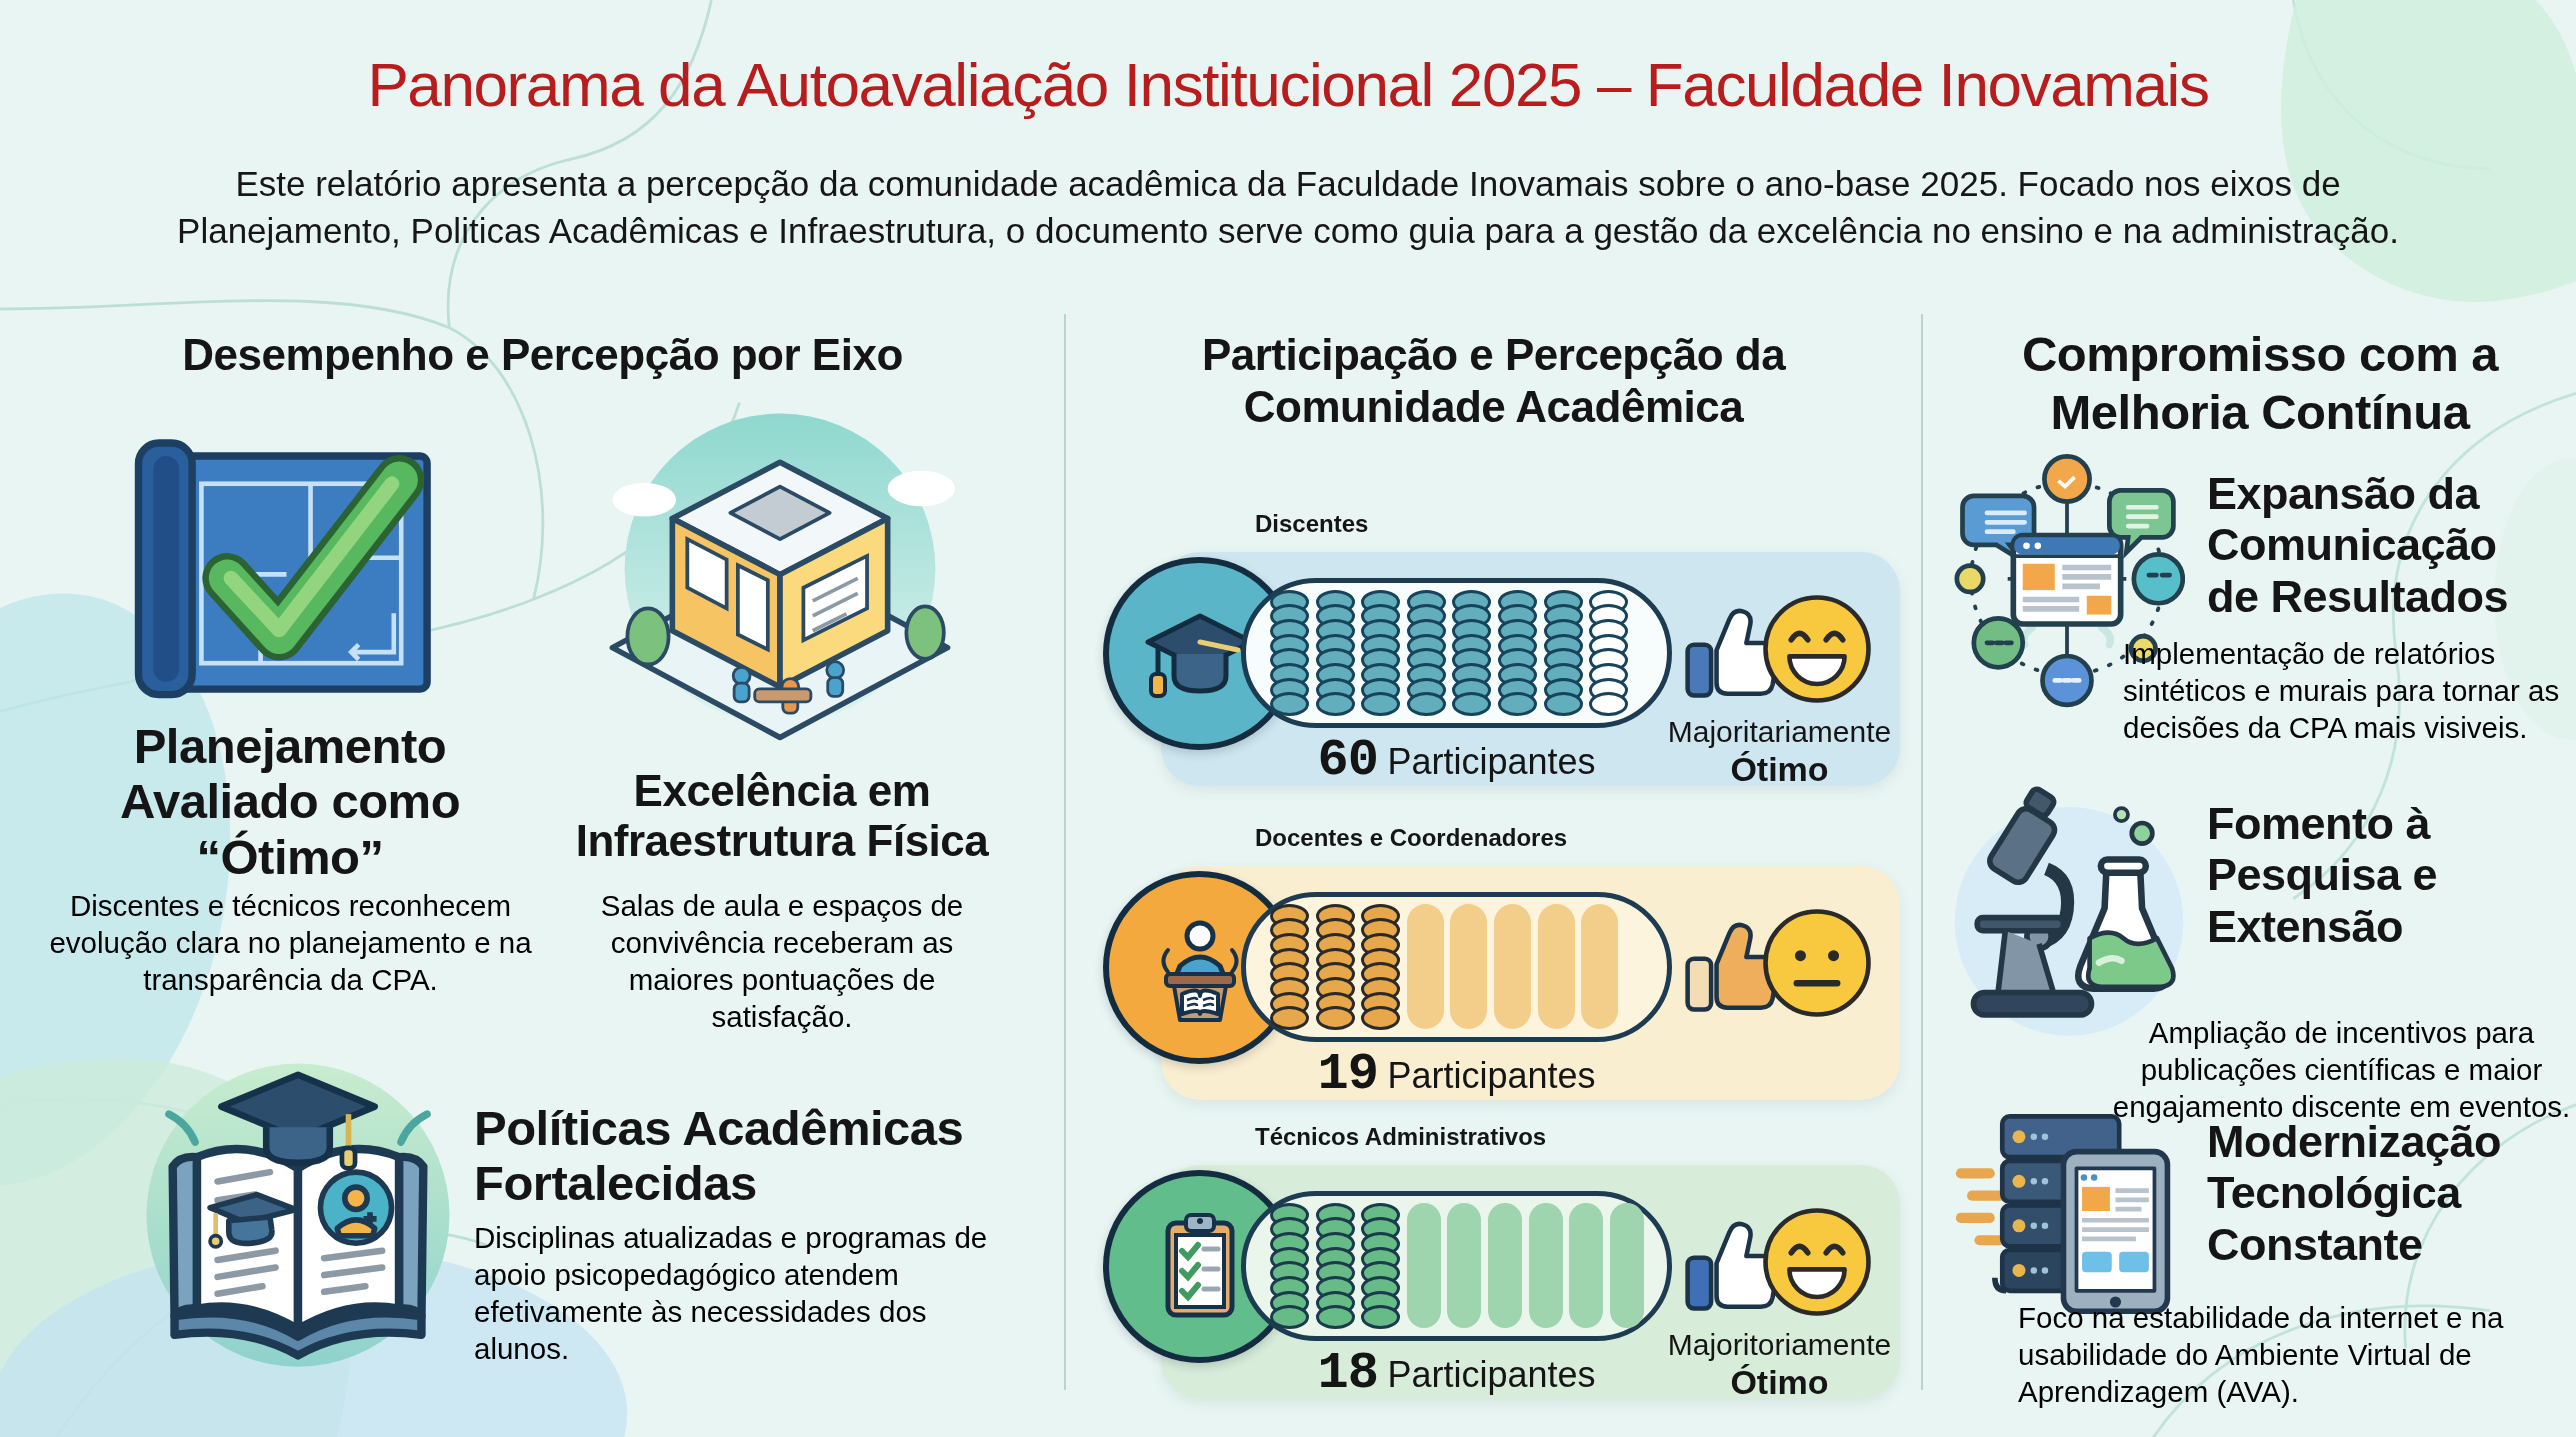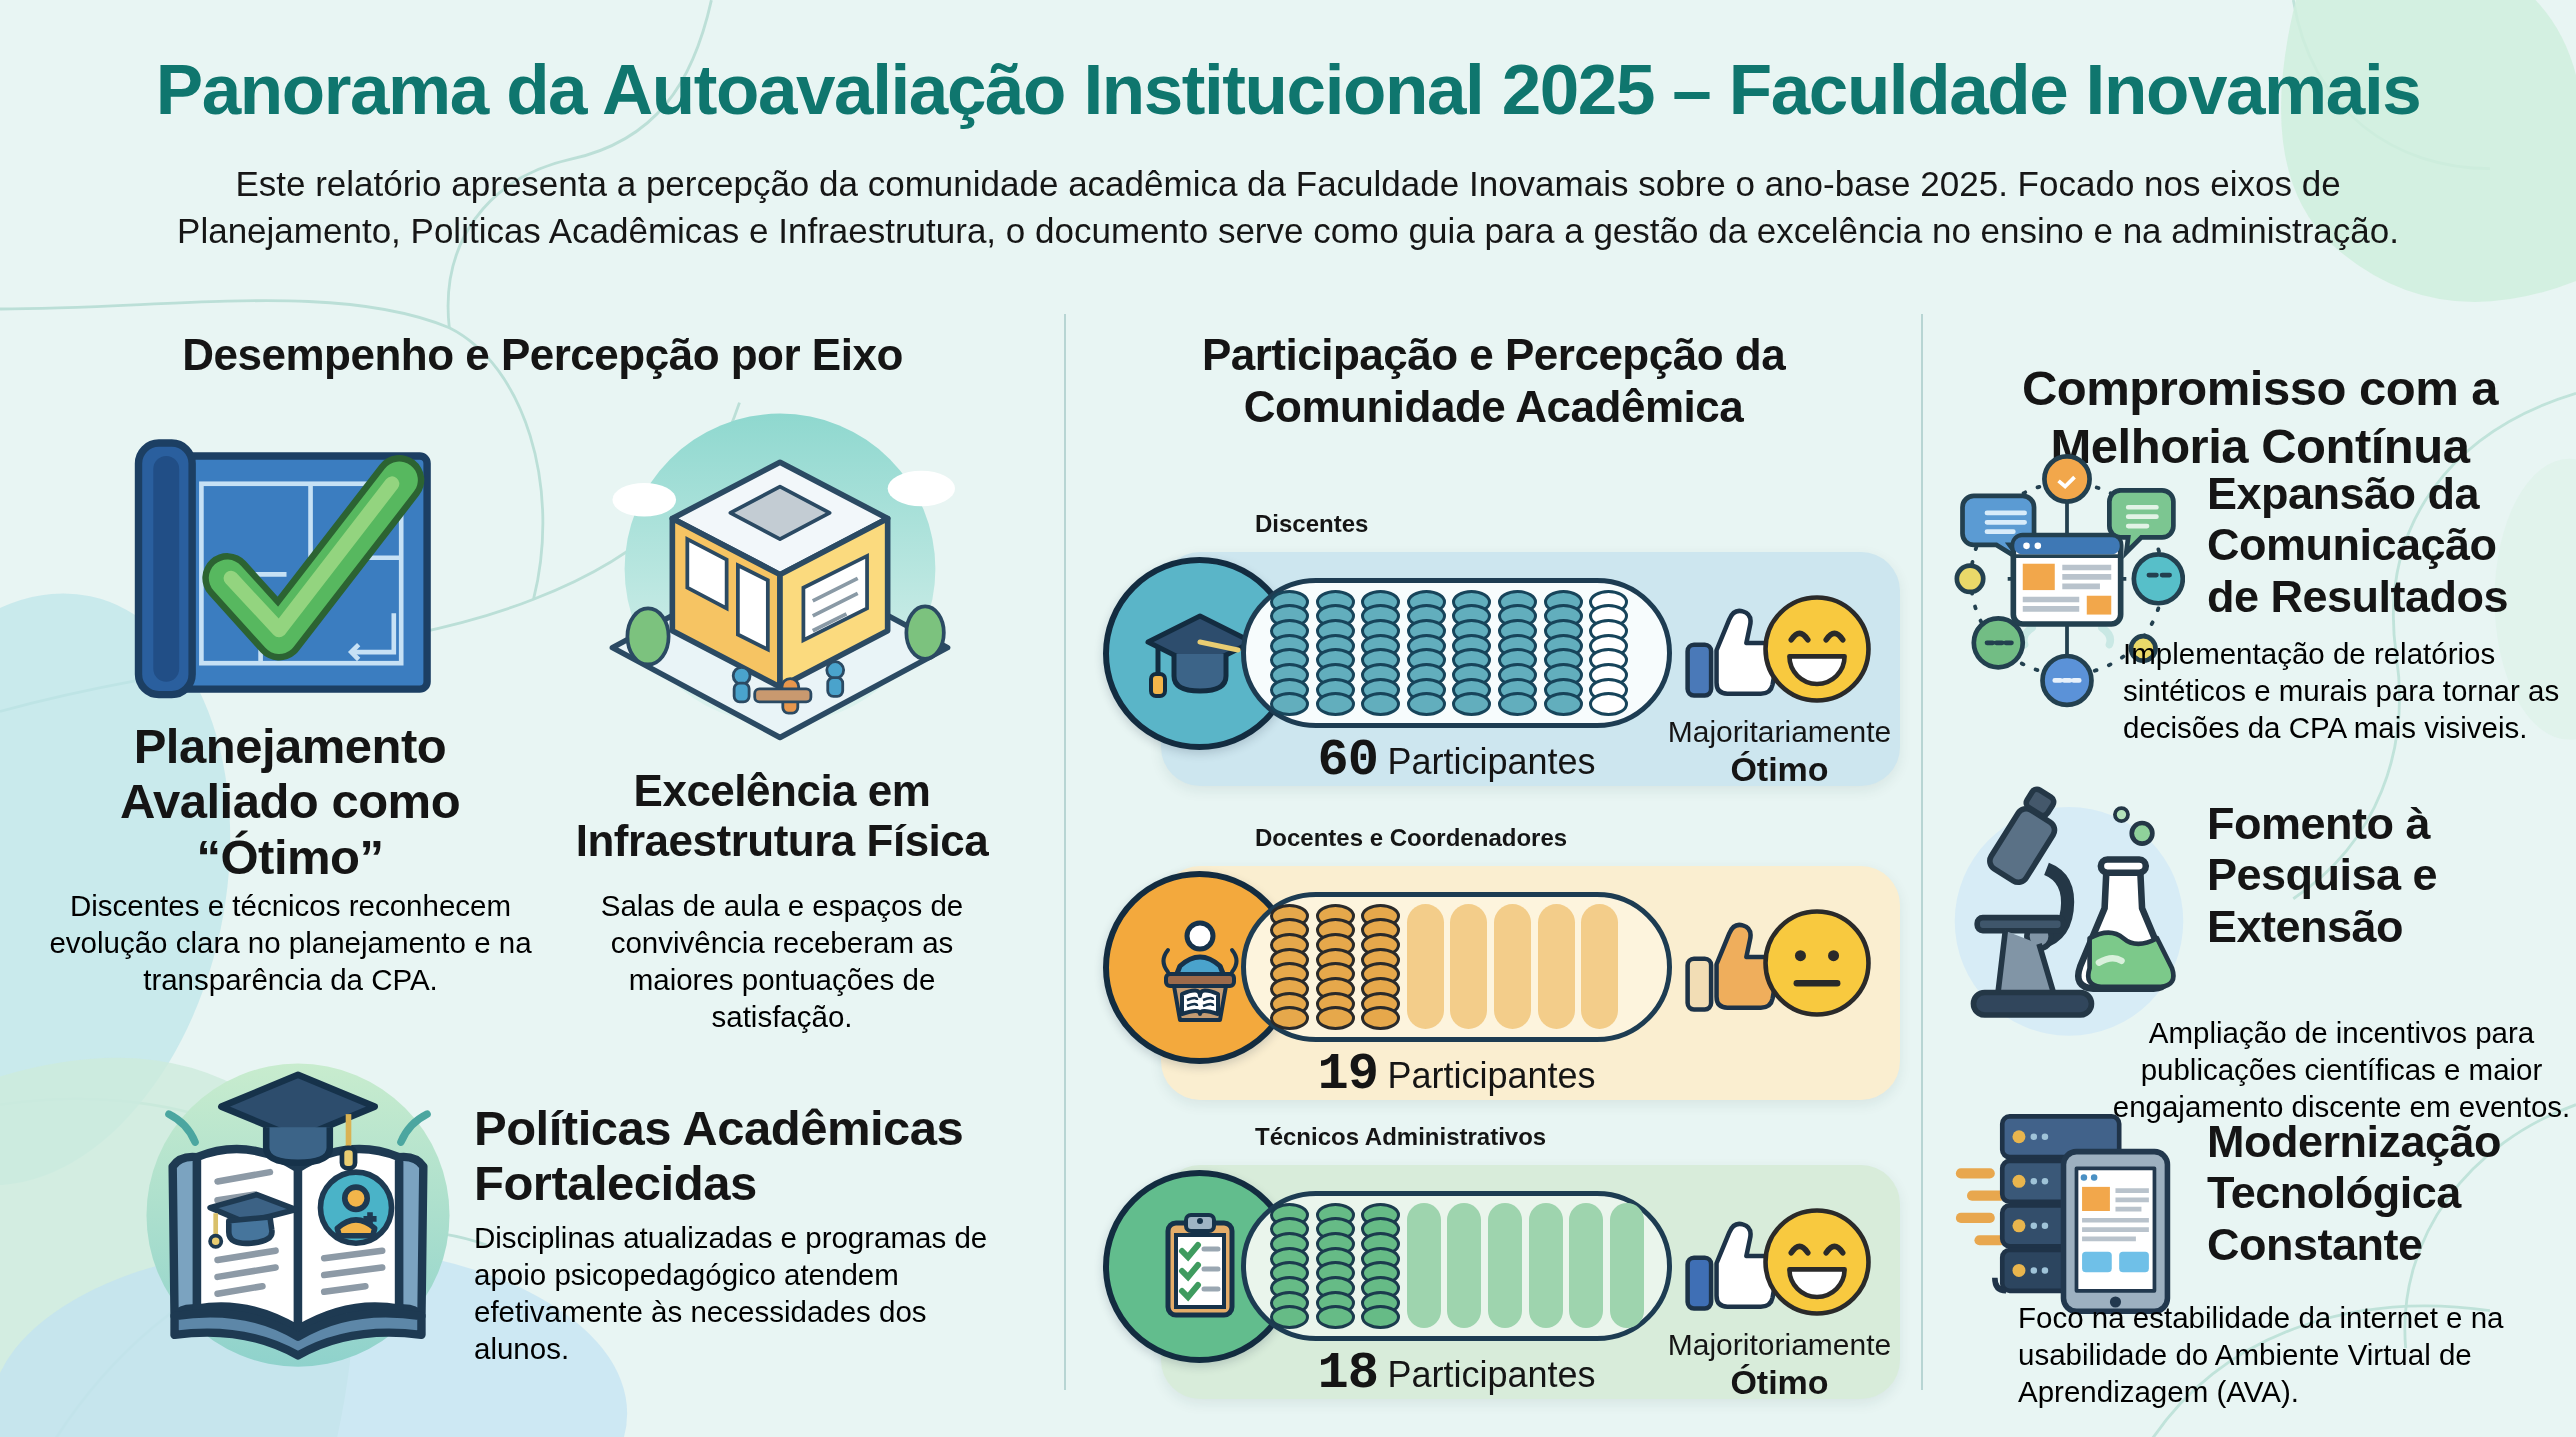--- a/index.html
+++ b/index.html
@@ -6,21 +6,21 @@
   html,body { background:#dcefee; }
   body { font-family:"Liberation Sans","DejaVu Sans",sans-serif; color:#151515; }
   .canvas { position:relative; width:2576px; height:1438px; background:#e8f5f3; overflow:hidden; }
   .decor { position:absolute; inset:0; z-index:0; pointer-events:none; }
   .layer { position:absolute; inset:0; z-index:1; }
   .abs { position:absolute; }
   .pre { white-space:pre-line; }
   .center { text-align:center; }
 
   
-  .title { top:49px; left:0; width:100%; font-size:71px; font-weight:700; letter-spacing:-1.4px; color:#0f766e; }
+  .title { top:49px; left:0; width:100%; font-size:62px; font-weight:400; letter-spacing:-1.4px; color:#b91c1c; }
   .subtitle { top:161px; left:50%; transform:translateX(-50%); width:2284px; font-size:35px; font-weight:500; line-height:1.33; color:#161616; }
 
   
   .vdiv { width:1.9px; background:#b7d5d3; top:314px; height:1076px; }
 
   
   .col-heading { font-size:44px; font-weight:700; line-height:1.18; letter-spacing:-0.5px; }
   .col-heading.right { font-size:49px; }
 
   
@@ -491,21 +491,21 @@
             <path d="M40 84 H84" stroke="#2a2a2a" stroke-width="7" stroke-linecap="round"></path>
           </g>
         </svg>
       </div>
       <div class="verdict">
         <span class="v-top">Majoritoriamente</span>
         <span class="v-bottom">Ótimo</span>
       </div>
     </section>
 
-    <h2 class="abs col-heading right center pre" style="left:1970px; top:326px; width:580px;margin-top:34px;">Compromisso com a
+    <h2 class="abs col-heading right center pre" style="left:1970px; top:326px; width:580px;">Compromisso com a
 Melhoria Contínua</h2>
 
     <div class="abs" style="left:1949px; top:447px;">
       <svg width="236" height="273" viewBox="0 0 250 290">
         <circle cx="125" cy="140" r="102" fill="none" stroke="#23404f" stroke-width="4" stroke-dasharray="2 14" stroke-linecap="round"></circle>
         <g stroke="#23404f" stroke-width="4">
           <path d="M125 58 V96 M125 186 V224 M62 140 H70 M180 140 H188"></path>
         </g>
         <path d="M88 104 q-16 2 -18 16 M162 104 q16 2 18 16" stroke="#9fd6d2" stroke-width="8" fill="none" stroke-linecap="round"></path>
         <path d="M88 192 q-12 8 -8 18 M162 192 q12 8 8 18" stroke="#c9e8e4" stroke-width="8" fill="none" stroke-linecap="round"></path>

